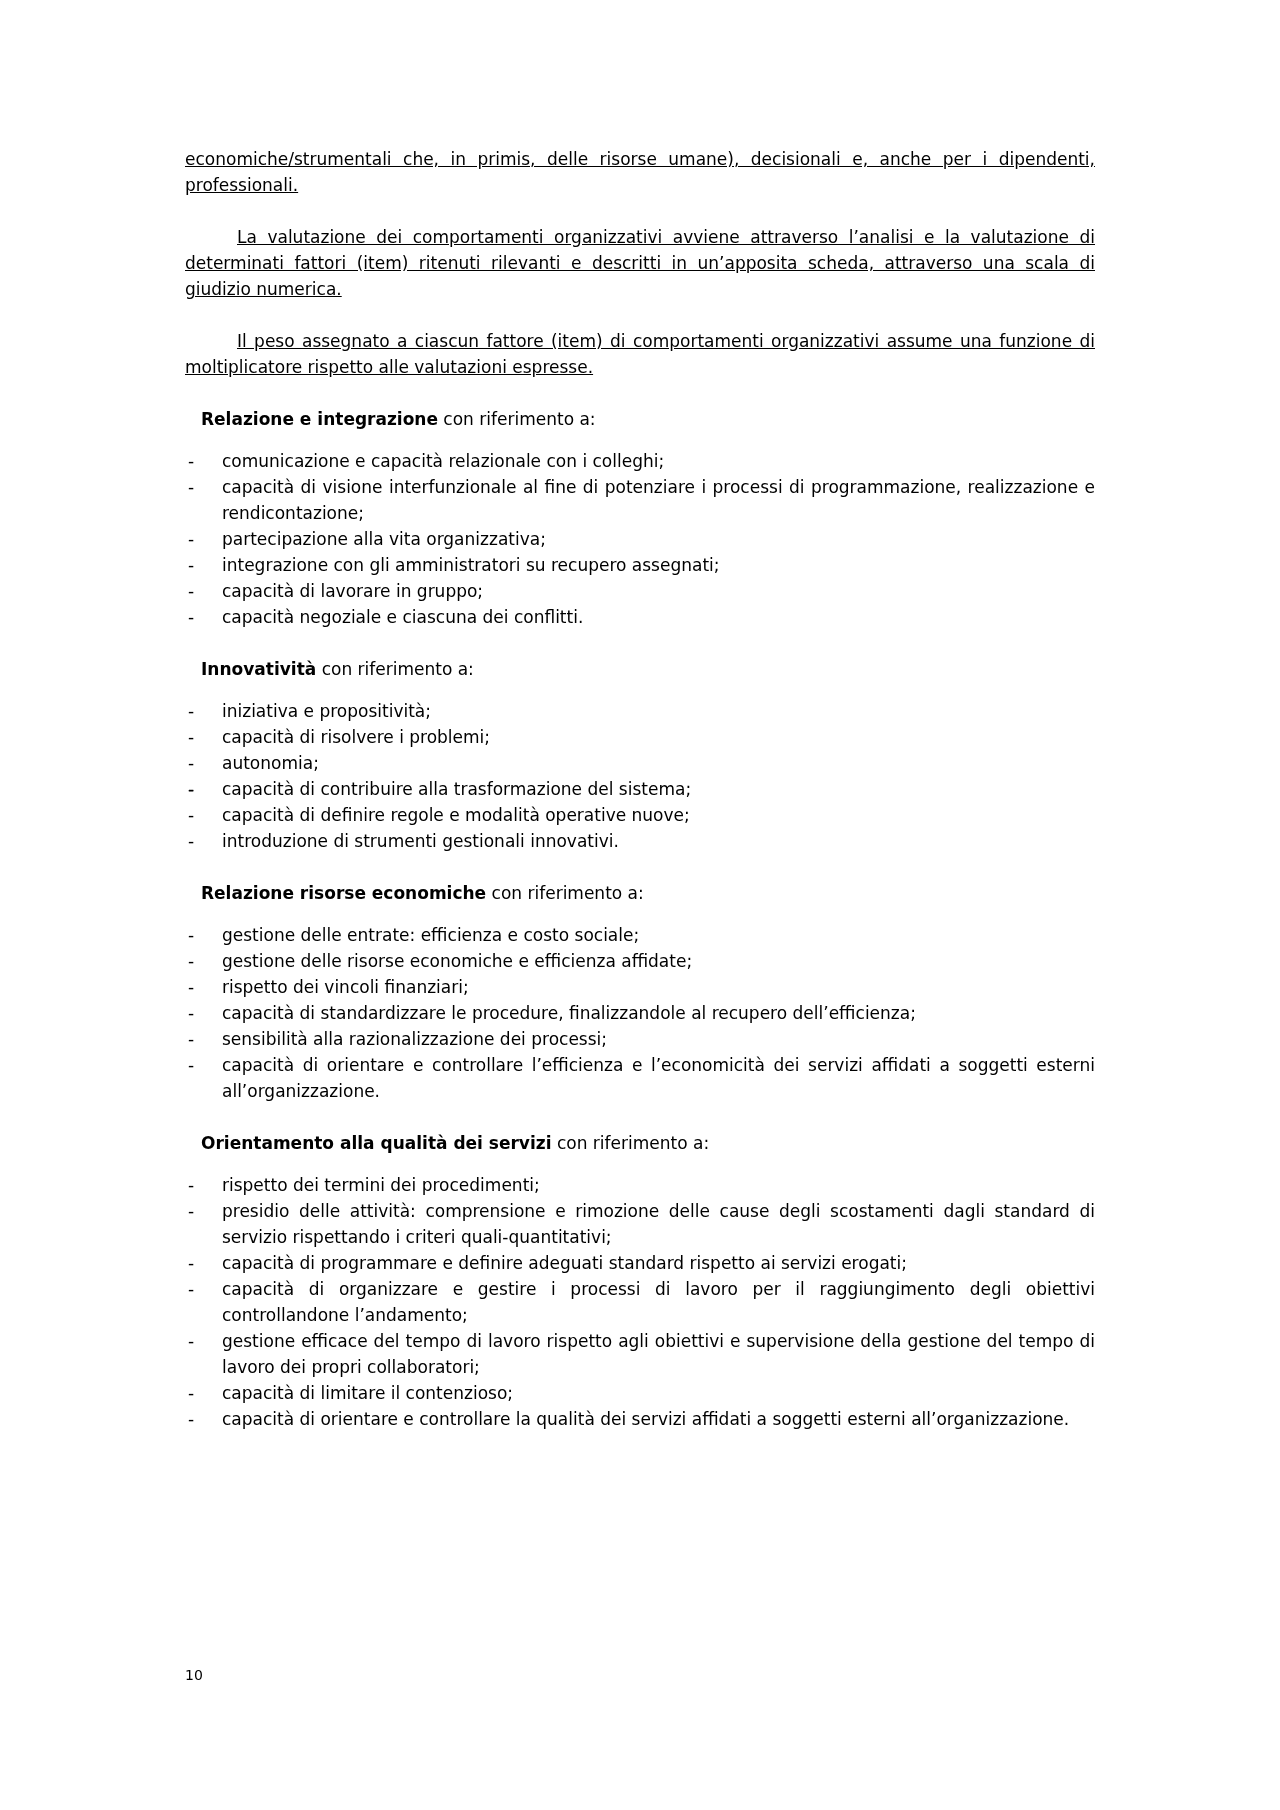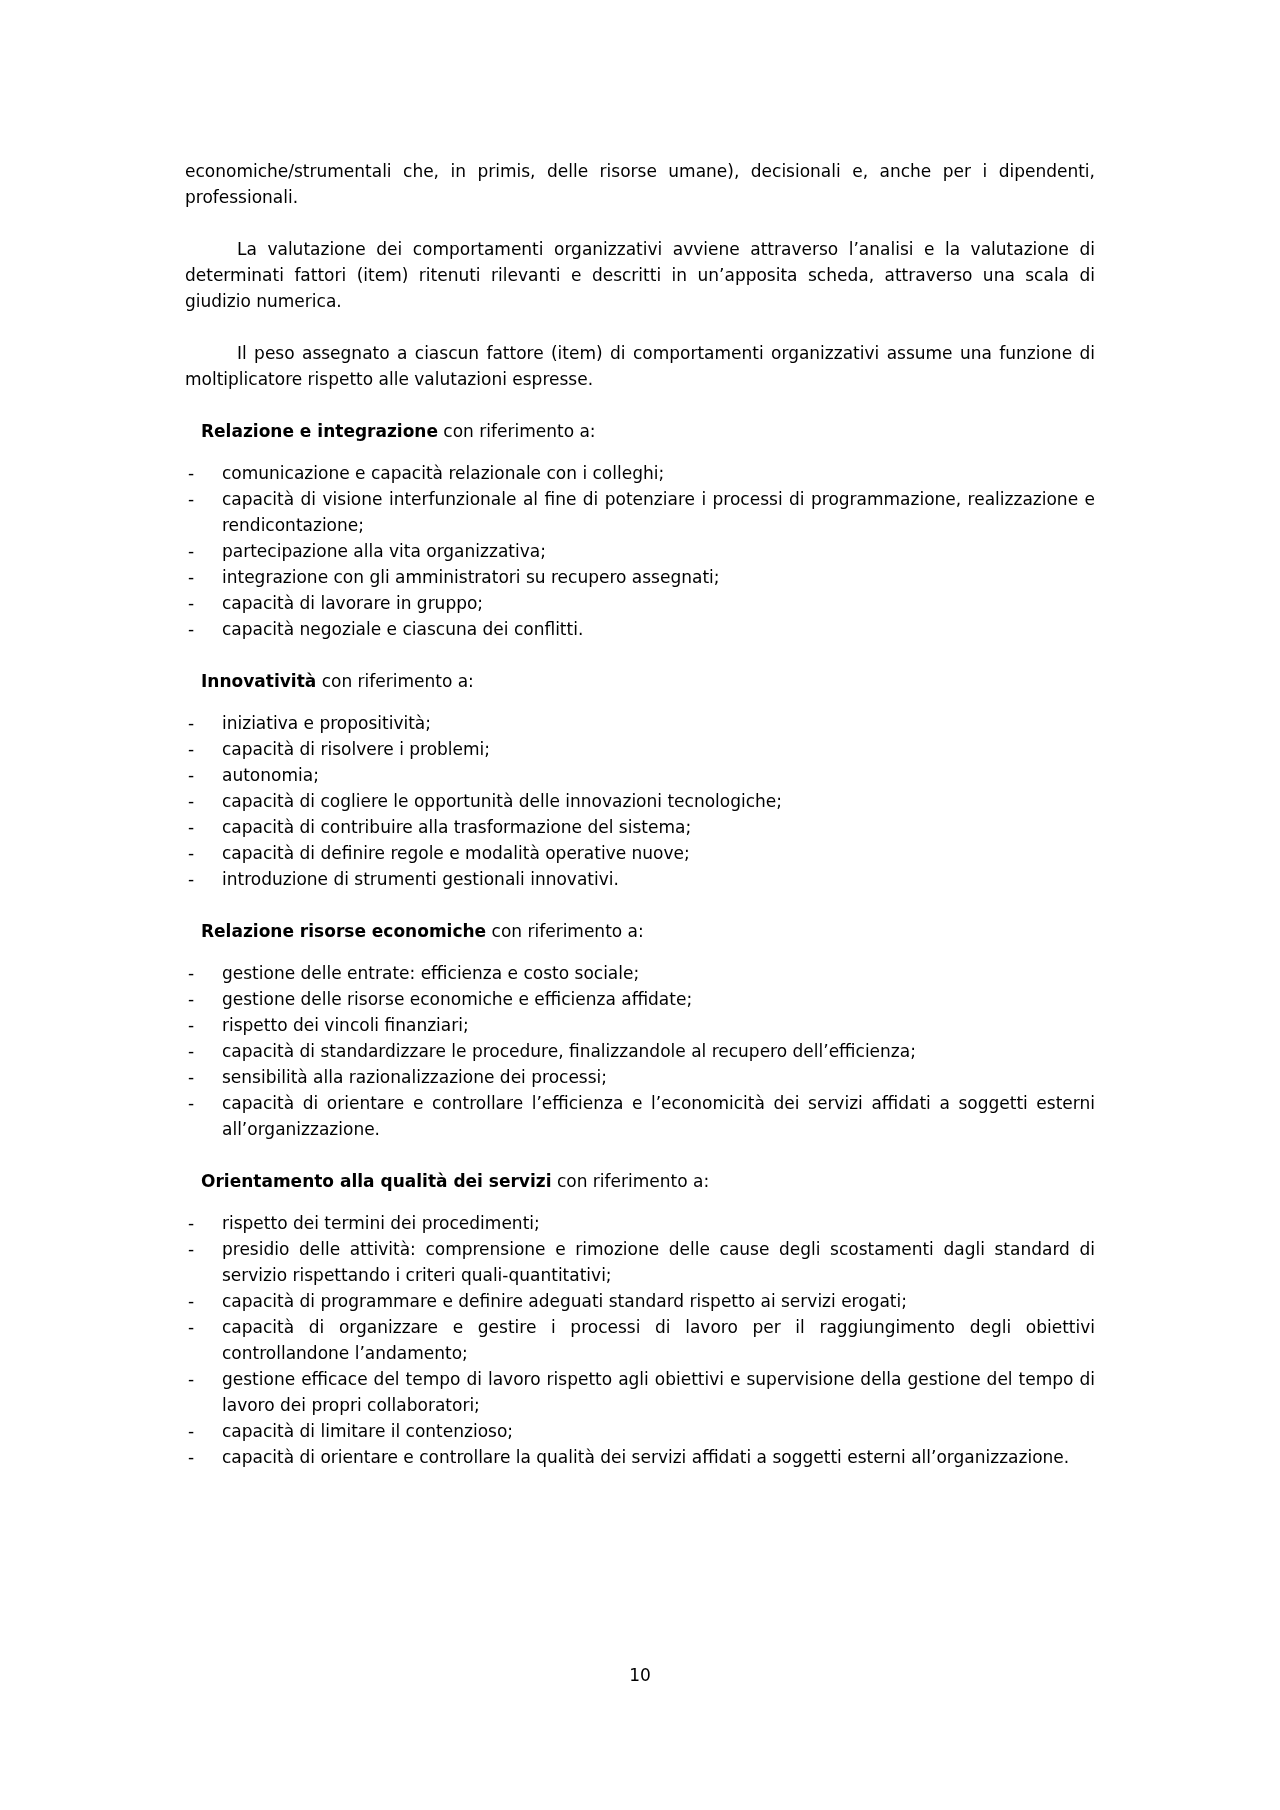--- a/index.html
+++ b/index.html
@@ -18,22 +18,23 @@
   }
   .content {
     position: absolute;
     left: 185px;
     top: 146px;
     width: 910px;
     font-size: 17px;
     line-height: 26px;
   }
   p.para {
-    margin: 12px 0 26px 0;
+    margin: 0 0 26px 0;
     text-align: justify;
+    text-decoration: underline;
   }
   p.para.indented {
     text-indent: 52px;
   }
   .section {
     margin: 0 0 26px 0;
   }
   .section-heading {
     margin: 16px;
     text-align: left;
@@ -54,22 +55,22 @@
   ul.dash-list li .dash {
     position: absolute;
     left: 3px;
     top: 0;
   }
   .footer {
     position: absolute;
     left: 185px;
     top: 1662px;
     width: 910px;
-    text-align: center;
-    font-size: 17px;
+    text-align: left;
+    font-size: 14px;
     line-height: 26px;
   }
 </style>
 </head>
 <body>
 
 <div class="page">
   <div class="content">
 
     <p class="para">economiche/strumentali che, in primis, delle risorse umane), decisionali e, anche per i dipendenti, professionali.</p>
@@ -87,21 +88,21 @@
         <li><span class="dash">-</span><span>capacità negoziale e ciascuna dei conflitti.</span></li>
       </ul>
     </div>
 
     <div class="section">
       <p class="section-heading"><strong>Innovatività</strong><span> con riferimento a:</span></p>
       <ul class="dash-list">
         <li><span class="dash">-</span><span>iniziativa e propositività;</span></li>
         <li><span class="dash">-</span><span>capacità di risolvere i problemi;</span></li>
         <li><span class="dash">-</span><span>autonomia;</span></li>
-        <li><span class="dash">-</span><span>capacità di cogliere le opportunità delle innovazioni tecnologiche;</span></li>
+        <li><span class="dash">-</span></li>
         <li><span class="dash">-</span><span>capacità di contribuire alla trasformazione del sistema;</span></li>
         <li><span class="dash">-</span><span>capacità di definire regole e modalità operative nuove;</span></li>
         <li><span class="dash">-</span><span>introduzione di strumenti gestionali innovativi.</span></li>
       </ul>
     </div>
 
     <div class="section">
       <p class="section-heading"><strong>Relazione risorse economiche</strong><span> con riferimento a:</span></p>
       <ul class="dash-list">
         <li><span class="dash">-</span><span>gestione delle entrate: efficienza e costo sociale;</span></li>

